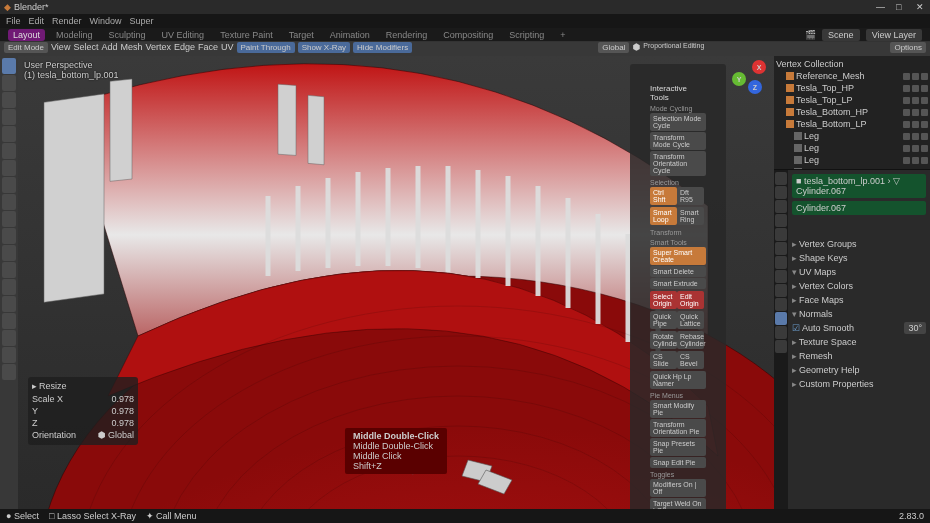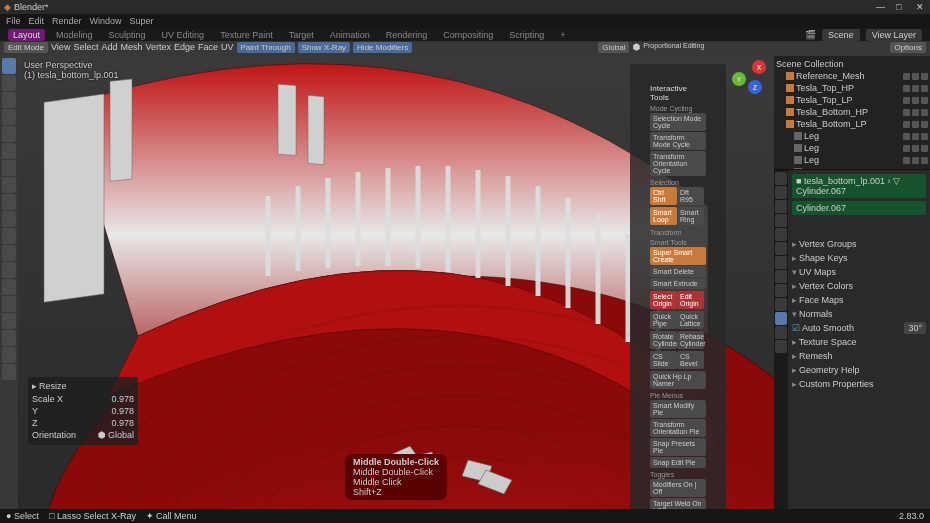--- a/index.html
+++ b/index.html
@@ -28,21 +28,21 @@
 .gizmo .ax{position:absolute;width:14px;height:14px;border-radius:50%;font-size:7px;display:flex;align-items:center;justify-content:center;font-weight:bold}
 .tpanel{position:absolute;top:8px;right:48px;width:96px;background:rgba(40,40,40,0.85);border-radius:3px;padding:20px;font-size:7px}
 .tpanel .hdr{color:#ddd;font-size:8px;margin-bottom:2px}
 .tpanel .row{background:#4a4a4a;margin:1px 0;padding:2px 3px;border-radius:2px;font-size:7px}
 .tpanel .row.orange{background:#c77a3a;color:#fff}
 .tpanel .row.red{background:#a33;color:#fff}
 .tpanel .row.half{display:inline-block;width:calc(50% - 1px)}
 .tpanel .sec{color:#999;margin-top:3px;font-size:7px}
 .resize{position:absolute;bottom:64px;left:10px;width:110px;background:rgba(30,30,30,0.8);padding:4px;border-radius:3px;font-size:7px}
 .resize .r{display:flex;justify-content:space-between;padding:1px 0}
-.hint{position:absolute;bottom:9px;left:50%;transform:translateX(-50%);background:#5a0000;padding:3px 8px;border-radius:7px;font-size:8px;color:#fff}
+.hint{position:absolute;bottom:35px;left:50%;transform:translateX(-50%);background:#5a0000;padding:3px 8px;border-radius:2px;font-size:8px;color:#fff}
 .hint .t{font-size:9px;font-weight:bold}
 .rp{width:156px;background:#2a2a2a;display:flex;flex-direction:column}
 .outliner{height:114px;background:#222;border-bottom:1px solid #111;overflow:hidden;padding:2px;font-size:7px}
 .outliner .it{display:flex;align-items:center;padding:1px 0;gap:2px}
 .outliner .it .ind{display:inline-block}
 .outliner .ic{width:8px;height:8px;background:#666;display:inline-block}
 .outliner .ic.o{background:#c77a3a}
 .outliner .vis{margin-left:auto;display:flex;gap:2px}
 .outliner .vis span{width:7px;height:7px;background:#555;display:inline-block;border-radius:1px}
 .props{flex:1;background:#2a2a2a;display:flex}
@@ -276,21 +276,21 @@
       <div>Middle Double-Click</div>
       <div>Middle Click</div>
       <div>Shift+Z</div>
     </div>
 
   </div>
 
   <div class="rp">
     <div class="outliner">
       <div class="it">
-          <span>Scene Collection</span>
+          <span>Vertex Collection</span>
         </div>
       <div id="outliner-items">
           <div class="it">
             <span class="ind" style="width:8px"></span>
             <span class="ic o"></span>
             <span>Reference_Mesh</span>
             <span class="vis">
               <span></span>
               <span></span>
               <span></span>

